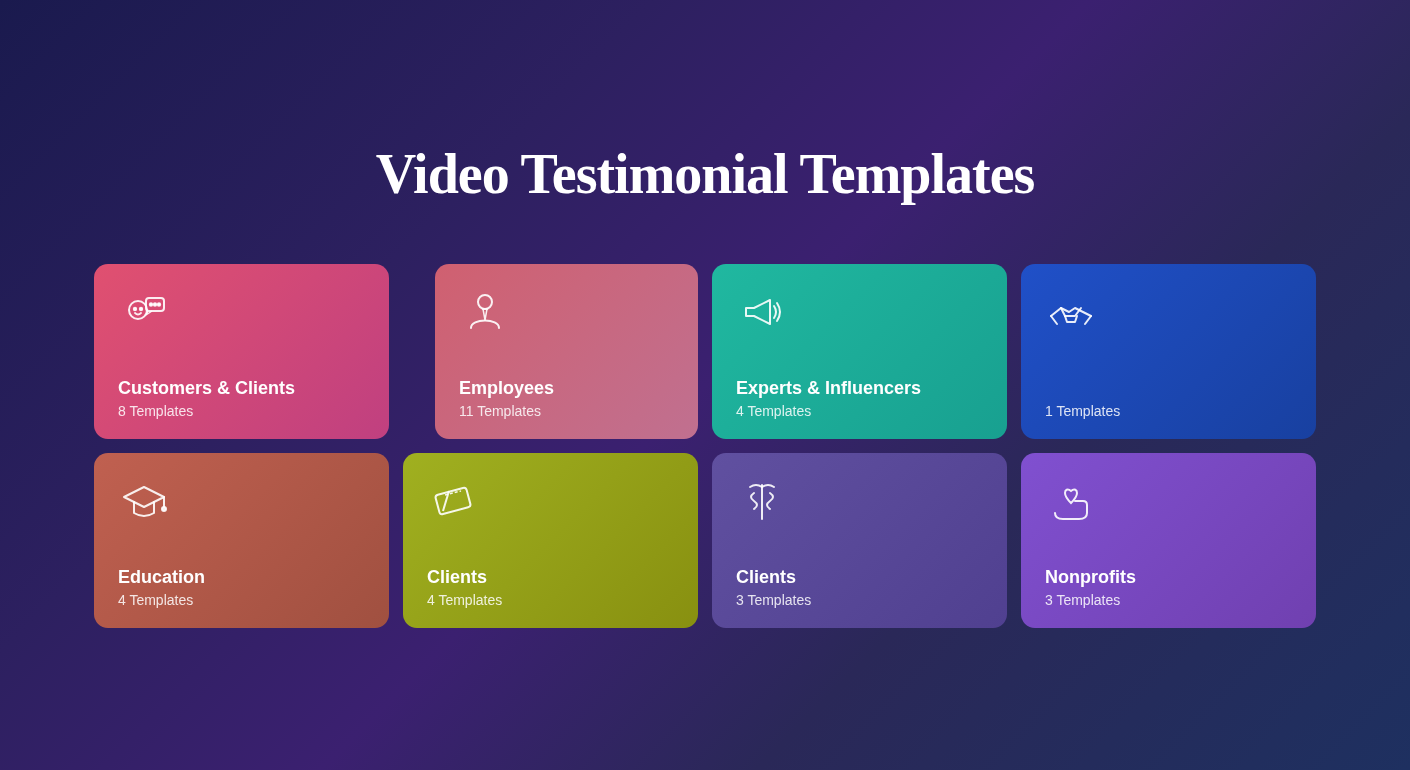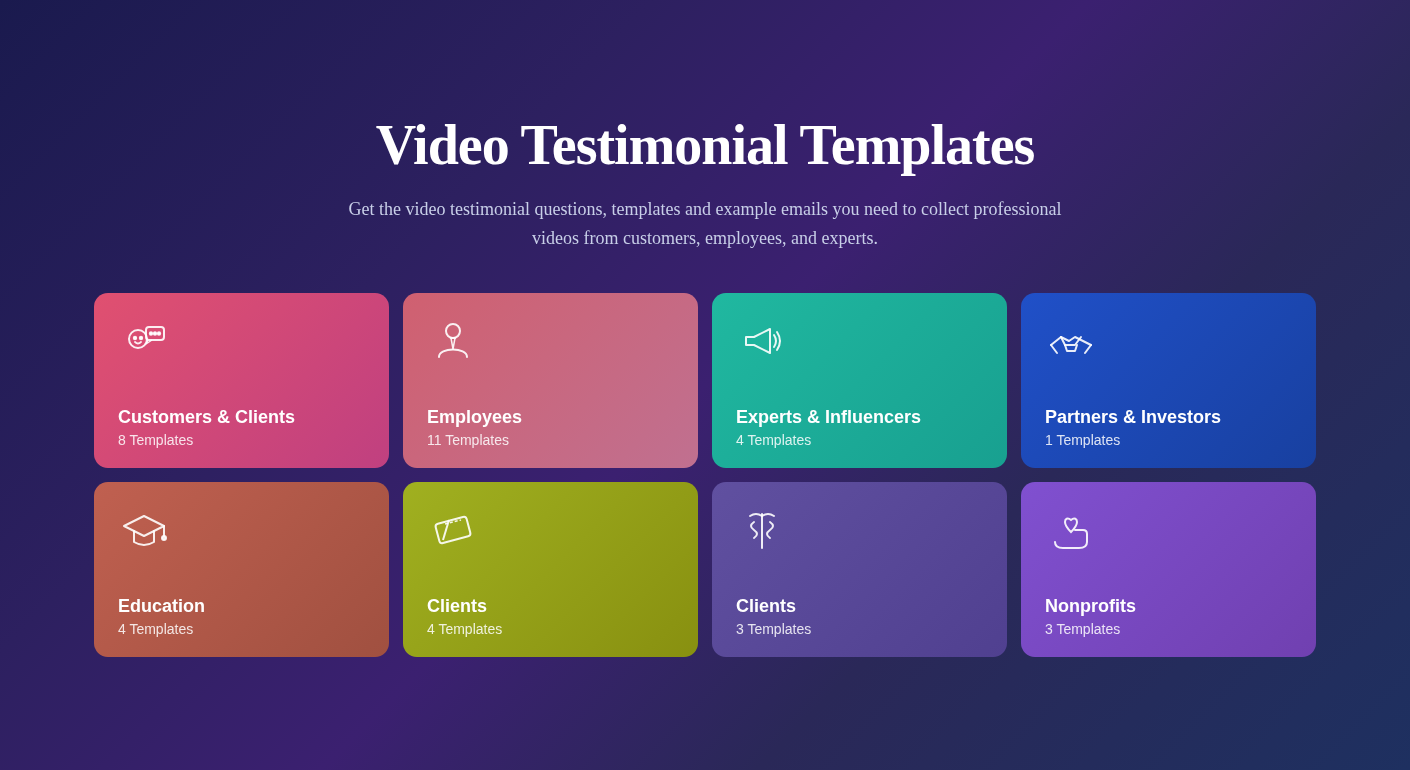--- a/index.html
+++ b/index.html
@@ -86,20 +86,21 @@
       font-size: 14px;
       color: rgba(255,255,255,0.85);
     }
 
     
     .card-customers {
       background: linear-gradient(135deg, #e05070 0%, #c04080 100%);
     }
     .card-employees {
       background: linear-gradient(135deg, #d06070 0%, #c07090 100%);
+      margin-left: 32px;
     }
     .card-experts {
       background: linear-gradient(135deg, #20b8a0 0%, #18a090 100%);
     }
     .card-partners {
       background: linear-gradient(135deg, #2050c8 0%, #1840a0 100%);
     }
     .card-education {
       background: linear-gradient(135deg, #c06050 0%, #a05040 100%);
     }
@@ -111,21 +112,20 @@
     }
     .card-nonprofits {
       background: linear-gradient(135deg, #8050d0 0%, #7040b0 100%);
     }
   </style>
 </head>
 <body>
 
 <div class="header">
   <h1>Video Testimonial Templates</h1>
-  <p>Get the video testimonial questions, templates and example emails you need to collect professional videos from customers, employees, and experts.</p>
 </div>
 
 <div class="grid">
 
   <div class="card card-customers">
     <div class="card-icon">
       <svg viewBox="0 0 48 48">
 
         <circle cx="18" cy="22" r="9" stroke="rgba(255,255,255,0.9)" stroke-width="2" fill="none"></circle>
         <circle cx="15" cy="21" r="1.2" fill="rgba(255,255,255,0.9)"></circle>
@@ -176,21 +176,20 @@
     <div class="card-icon">
       <svg viewBox="0 0 48 48">
 
         <path d="M4 28 L14 20 L22 24 L28 20 L44 28" stroke="rgba(255,255,255,0.9)" stroke-width="2" fill="none" stroke-linecap="round" stroke-linejoin="round"></path>
         <path d="M14 20 L18 28 L28 28 L34 20" stroke="rgba(255,255,255,0.9)" stroke-width="2" fill="none" stroke-linecap="round" stroke-linejoin="round"></path>
         <path d="M4 28 L10 36" stroke="rgba(255,255,255,0.9)" stroke-width="2" fill="none" stroke-linecap="round"></path>
         <path d="M44 28 L38 36" stroke="rgba(255,255,255,0.9)" stroke-width="2" fill="none" stroke-linecap="round"></path>
         <path d="M18 28 L20 34 L28 34 L30 28" stroke="rgba(255,255,255,0.9)" stroke-width="2" fill="none" stroke-linecap="round" stroke-linejoin="round"></path>
       </svg>
     </div>
-    <div class="card-title">Partners &amp; Investors</div>
     <div class="card-subtitle">1 Templates</div>
   </div>
 
   <div class="card card-education">
     <div class="card-icon">
       <svg viewBox="0 0 48 48">
 
         <polygon points="24,10 44,20 24,30 4,20" stroke="rgba(255,255,255,0.9)" stroke-width="2" fill="none" stroke-linejoin="round"></polygon>
         <path d="M14 25 L14 36 Q24 42 34 36 L34 25" stroke="rgba(255,255,255,0.9)" stroke-width="2" fill="none" stroke-linecap="round" stroke-linejoin="round"></path>
         <path d="M44 20 L44 30" stroke="rgba(255,255,255,0.9)" stroke-width="2" fill="none" stroke-linecap="round"></path>

